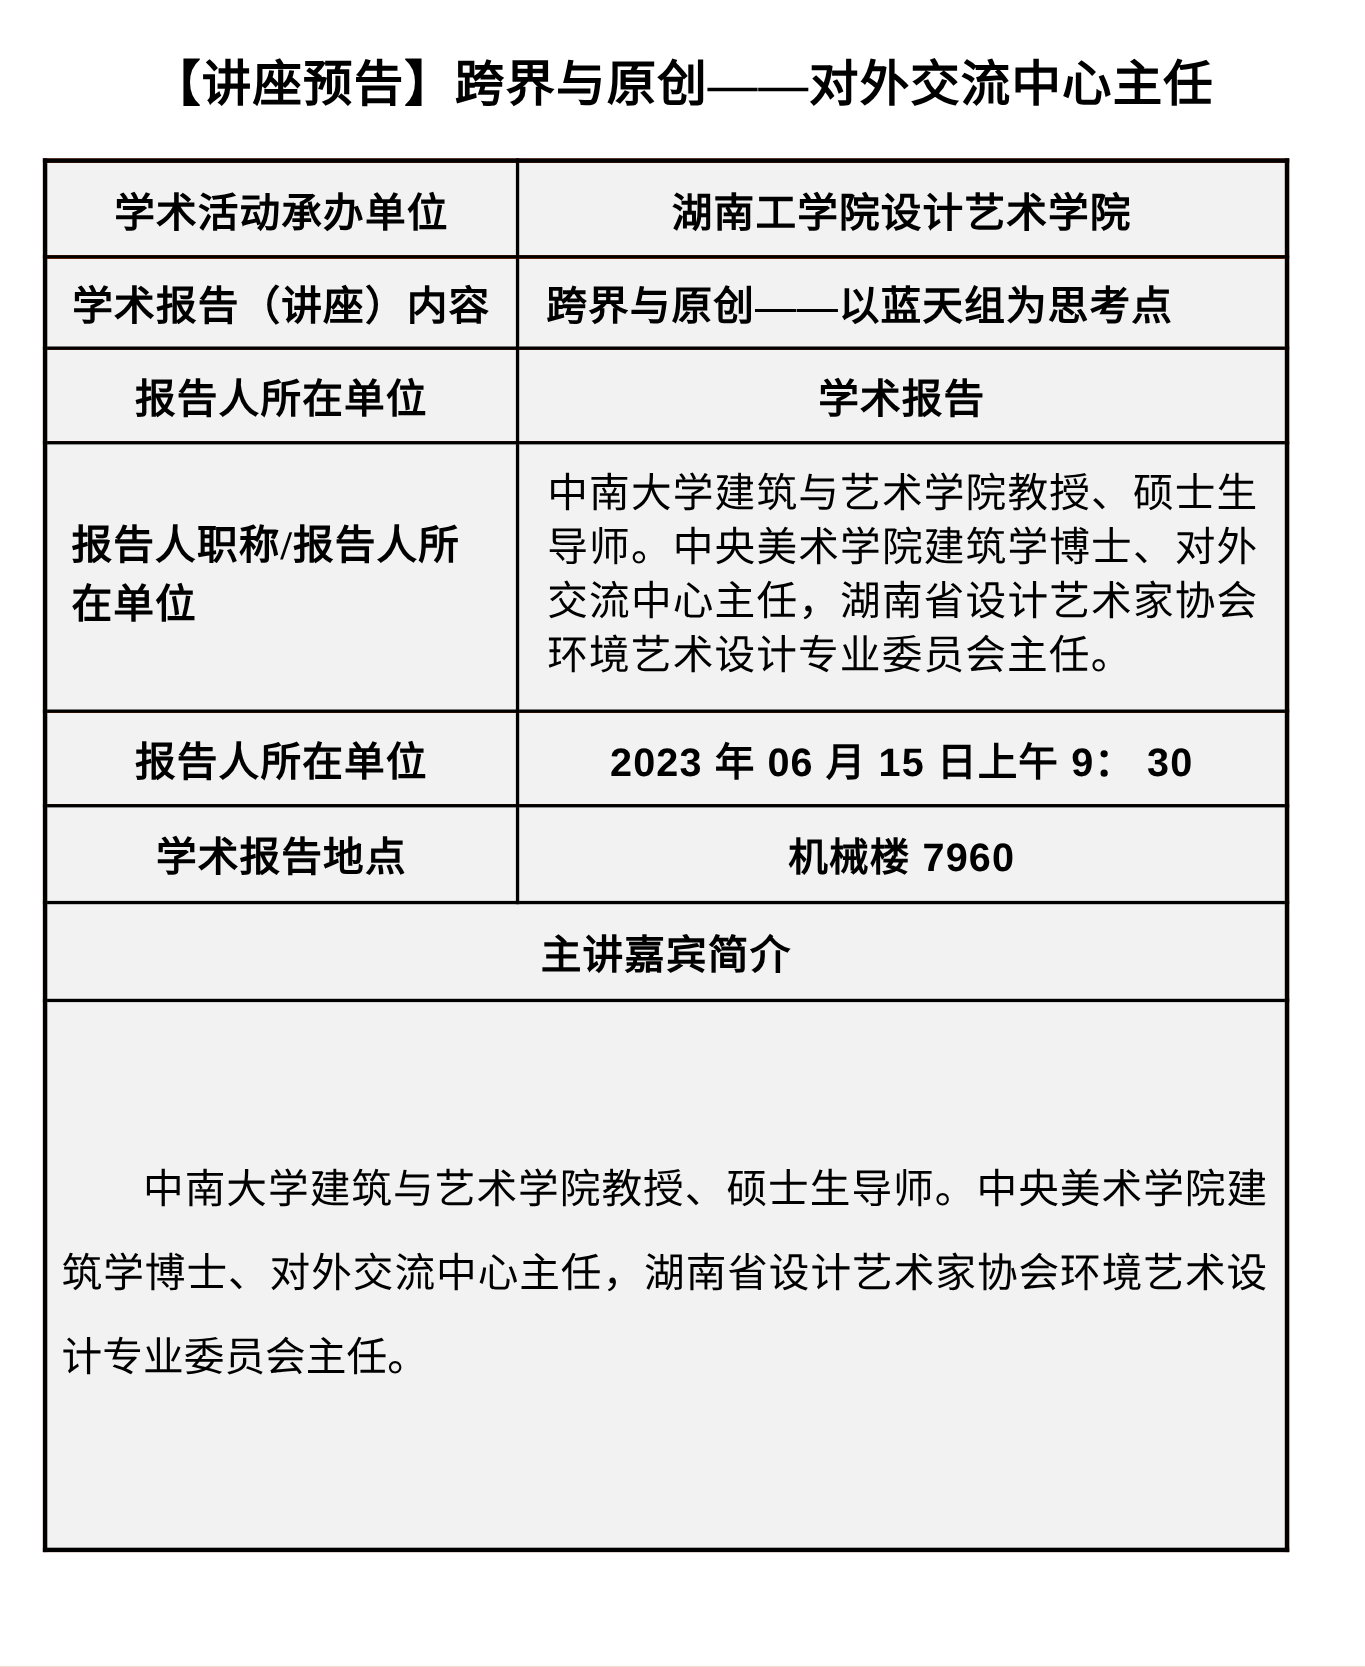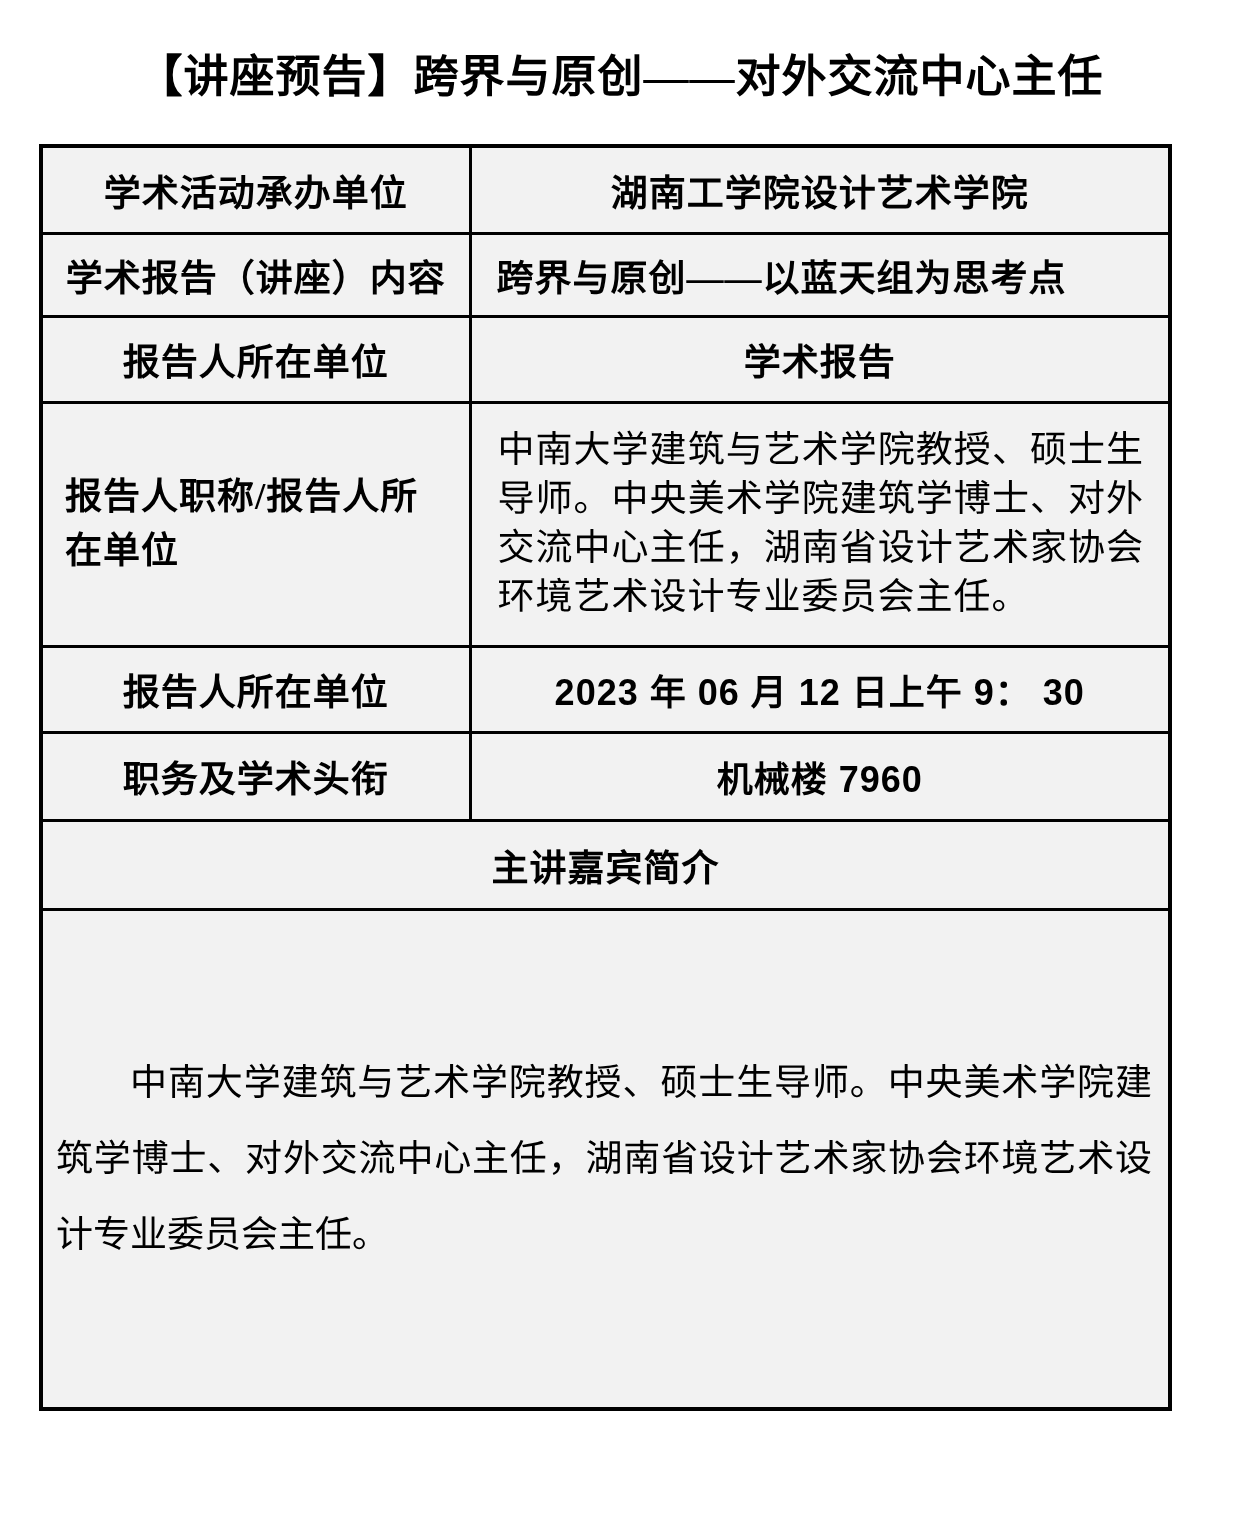--- a/index.html
+++ b/index.html
@@ -137,24 +137,24 @@
       <tr class="r-org">
         <td class="label-cell">报告人所在单位</td>
         <td class="value-cell">学术报告</td>
       </tr>
       <tr class="r-title5">
         <td class="label-cell">报告人职称/报告人所在单位</td>
         <td class="value-cell">中南大学建筑与艺术学院教授、硕士生导师。中央美术学院建筑学博士、对外交流中心主任，湖南省设计艺术家协会环境艺术设计专业委员会主任。</td>
       </tr>
       <tr class="r-time">
         <td class="label-cell">报告人所在单位</td>
-        <td class="value-cell">2023 年 06 月 12 日上午 9： 30</td>
+        <td class="value-cell">2023 年 06 月 15 日上午 9： 30</td>
       </tr>
       <tr class="r-place">
-        <td class="label-cell">职务及学术头衔</td>
+        <td class="label-cell">学术报告地点</td>
         <td class="value-cell">机械楼 7960</td>
       </tr>
       <tr class="r-sect">
         <td class="section-cell" colspan="2">主讲嘉宾简介</td>
       </tr>
       <tr class="r-bio">
         <td class="bio-cell" colspan="2">
           <div class="bio-text">中南大学建筑与艺术学院教授、硕士生导师。中央美术学院建筑学博士、对外交流中心主任，湖南省设计艺术家协会环境艺术设计专业委员会主任。</div>
         </td>
       </tr>

